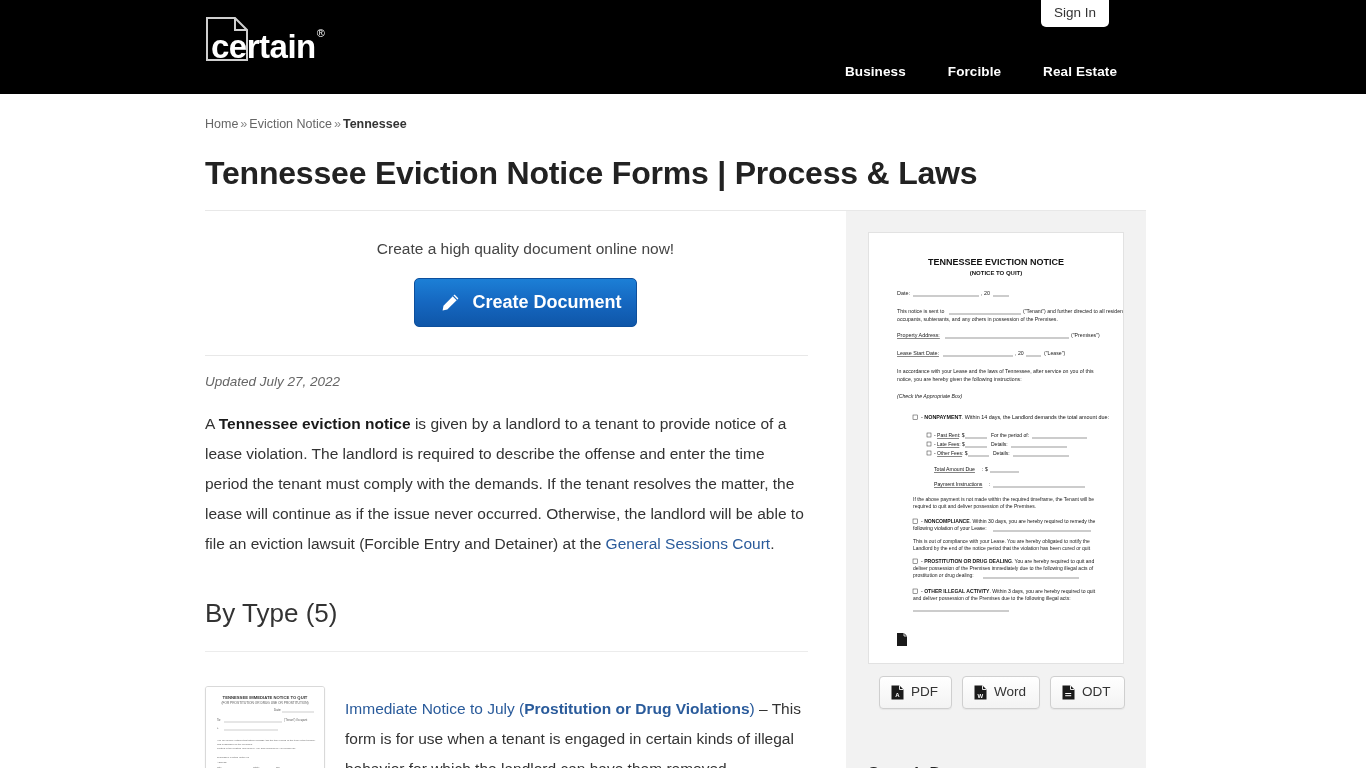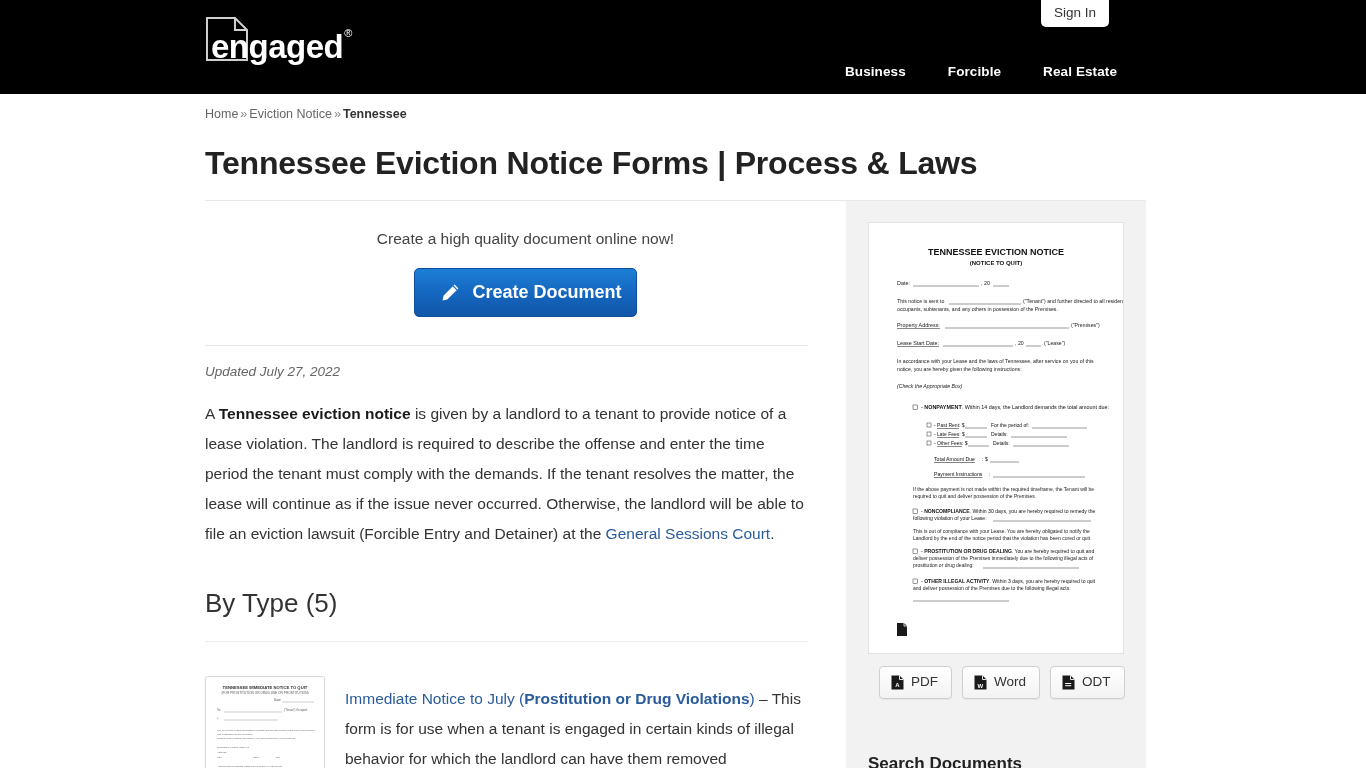--- a/index.html
+++ b/index.html
@@ -94,21 +94,21 @@
   .page {
     position: relative;
     width: 960px;
     margin: 0 auto;
     padding-top: 0;
   }
 
   .breadcrumb {
     font-size: 12.5px;
     color: #666666;
-    padding-top: 12px;
+    padding-top: 22px;
     padding-left: 2px;
     line-height: 16px;
   }
   .breadcrumb a {
     color: #666666;
     text-decoration: none;
   }
   .breadcrumb .sep { color: #888888; padding: 0 2px; }
   .breadcrumb .current { color: #333333; font-weight: bold; }
 
@@ -287,21 +287,21 @@
 
 <header class="site-header">
   <div class="header-inner">
     <a class="logo" href="#">
       <span class="logo-doc">
         <svg width="44" height="46" viewBox="0 0 44 46">
           <path d="M2 2 H30 L42 14 V44 H2 Z" fill="none" stroke="#cfcfcf" stroke-width="2"></path>
           <path d="M30 2 L30 14 L42 14" fill="none" stroke="#cfcfcf" stroke-width="2"></path>
         </svg>
       </span>
-      <span class="logo-text"><span>engaged</span><span class="logo-reg">®</span></span>
+      <span class="logo-text"><span>certain</span><span class="logo-reg">®</span></span>
     </a>
 
     <button class="signin-btn">Sign In</button>
 
     <nav class="main-nav">
       <a href="#">Business</a>
       <a href="#">Forcible</a>
       <a href="#">Real Estate</a>
     </nav>
   </div>

